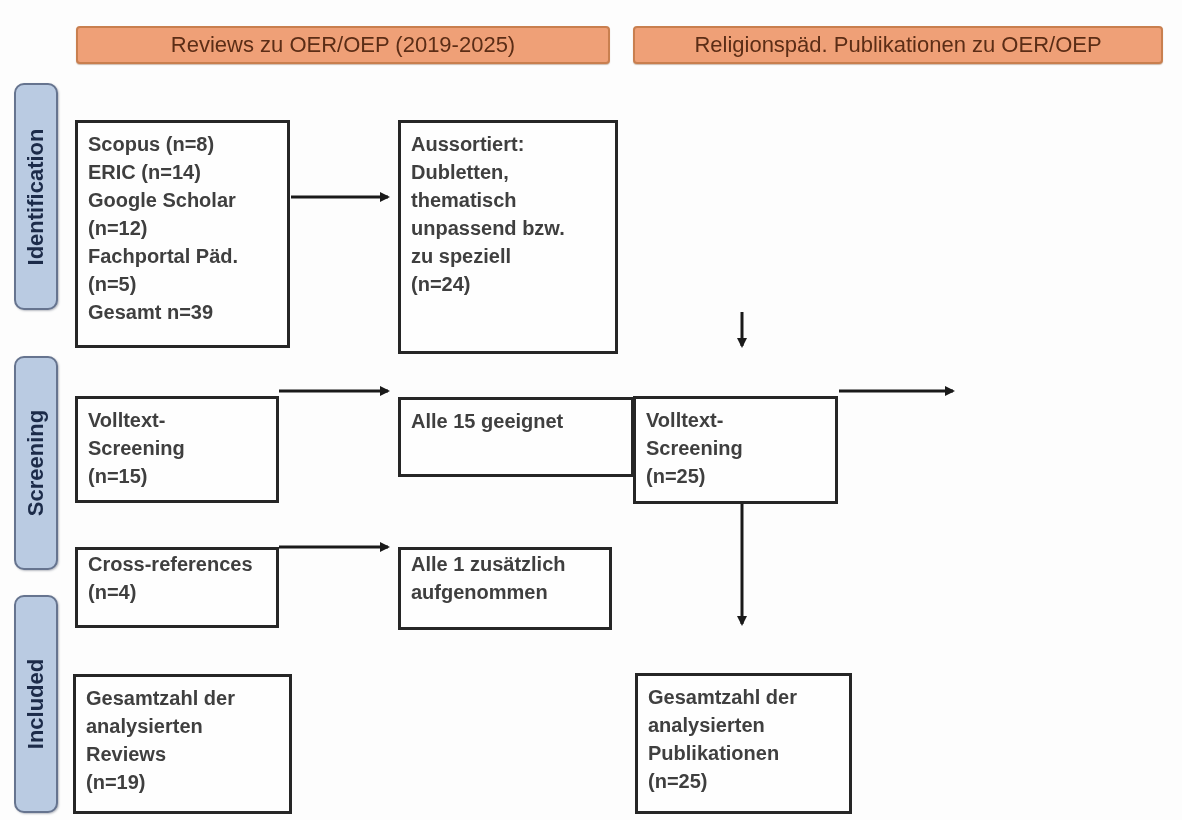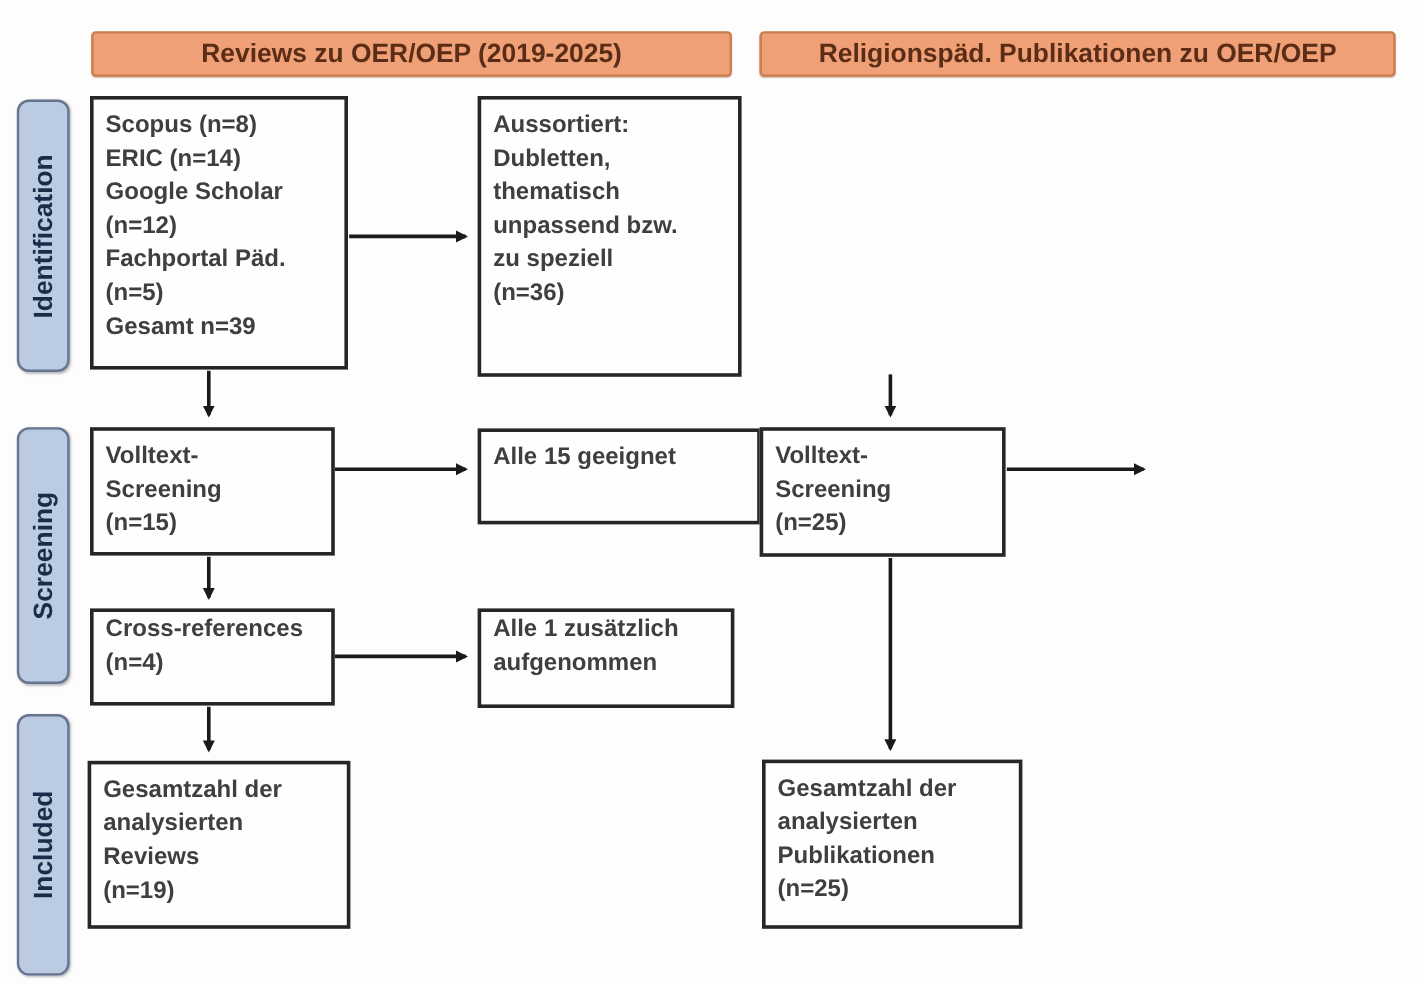--- a/index.html
+++ b/index.html
@@ -18,21 +18,21 @@
     pointer-events: none;
   }
   .col-header {
     position: absolute;
     box-sizing: border-box;
     background: #efa077;
     border: 2px solid #c97f4f;
     border-radius: 4px;
     color: #5b2d16;
     font-size: 22px;
-    font-weight: 700;
+    font-weight: 400;
     display: flex;
     align-items: center;
     justify-content: center;
     text-align: center;
     box-shadow: 0 1px 1px rgba(120,70,30,0.35);
   }
   .stage {
     position: absolute;
     box-sizing: border-box;
     background: #bacbe2;
@@ -54,20 +54,21 @@
     position: absolute;
     box-sizing: border-box;
     background: #fefefe;
     border: 3px solid #262626;
     color: #3f3f3f;
     font-size: 20px;
     font-weight: 700;
     line-height: 1.40;
     padding: 7px 10px;
     white-space: pre-line;
+    margin-top: 40px;
   }
   .box.small-pad { padding: 0 10px; }
 </style>
 </head>
 <body>
 
 <div class="canvas">
 
   <svg class="arrows" viewBox="0 0 1182 820" xmlns="http://www.w3.org/2000/svg">
     <defs>
@@ -104,21 +105,21 @@
 Google Scholar
 (n=12)
 Fachportal Päd.
 (n=5)
 Gesamt n=39</div>
   <div class="box" style="left:398px; top:80px; width:220px; height:234px;">Aussortiert:
 Dubletten,
 thematisch
 unpassend bzw.
 zu speziell
-(n=36)</div>
+(n=24)</div>
   <div class="box" style="left:75px; top:356px; width:204px; height:107px;">Volltext-
 Screening
 (n=15)</div>
   <div class="box" style="left:398px; top:357px; width:236px; height:80px;">Alle 15 geeignet</div>
   <div class="box small-pad" style="left:75px; top:507px; width:204px; height:81px;">Cross-references
 (n=4)</div>
   <div class="box small-pad" style="left:398px; top:507px; width:214px; height:83px;">Alle 1 zusätzlich
 aufgenommen</div>
   <div class="box" style="left:73px; top:634px; width:219px; height:140px;">Gesamtzahl der
 analysierten

